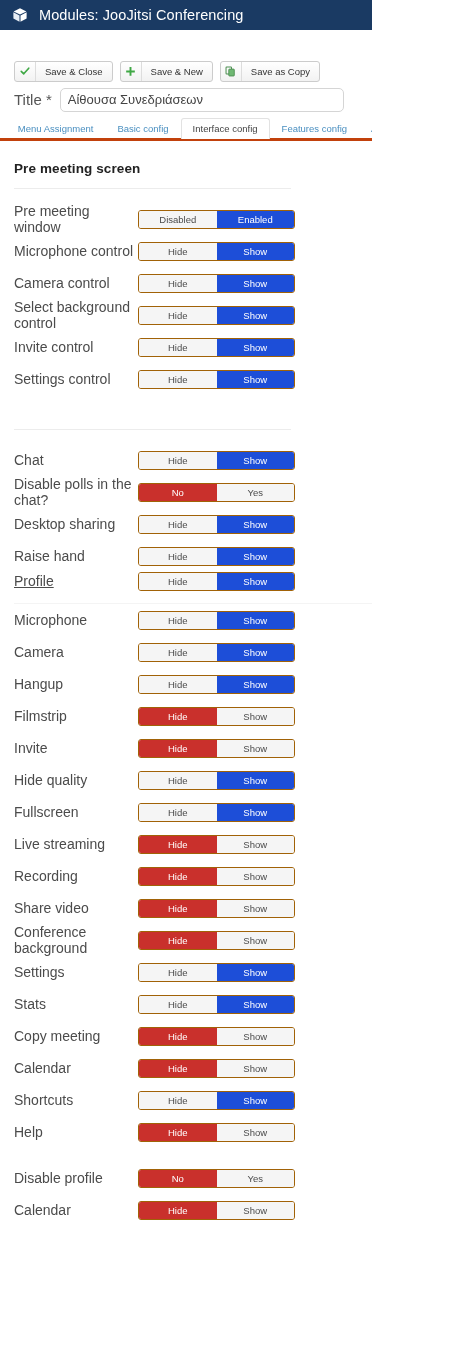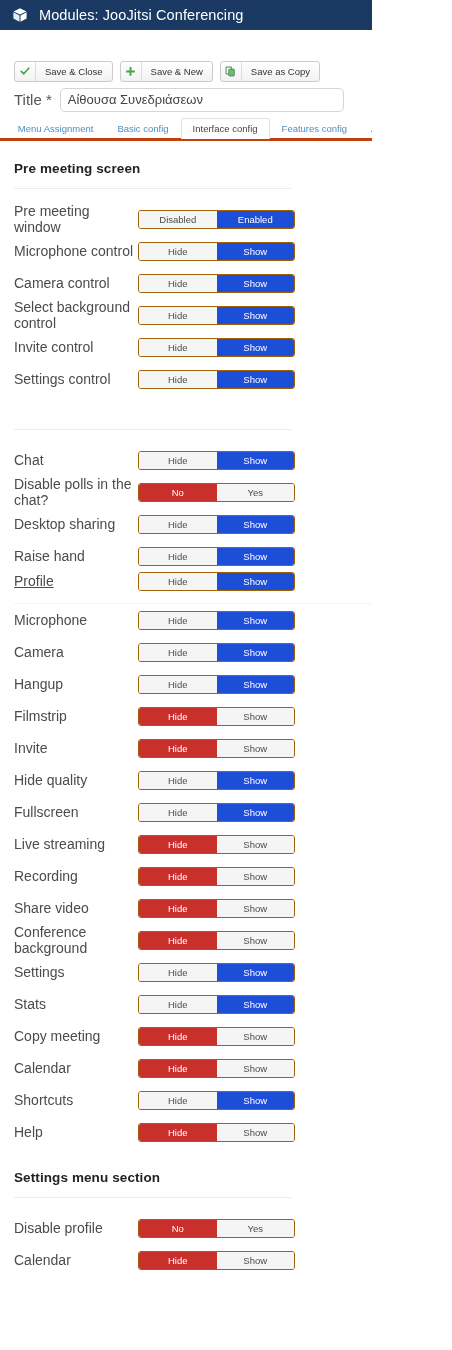--- a/index.html
+++ b/index.html
@@ -474,24 +474,20 @@
           </div>
         </div>
         <div class="row">
           <div class="row-label">Help</div>
           <div class="toggle">
             <div class="seg on-red">Hide</div>
             <div class="seg">Show</div>
           </div>
         </div>
       </div>
-      <div style="padding-top: 22px;">
-        <div class="section-title">Settings menu section</div>
-        <div class="section-rule" style="margin-top: 12px;"></div>
-      </div>
       <div style="padding-top: 14px;">
         <div class="row">
           <div class="row-label">Disable profile</div>
           <div class="toggle">
             <div class="seg on-red">No</div>
             <div class="seg">Yes</div>
           </div>
         </div>
         <div class="row">
           <div class="row-label">Calendar</div>

